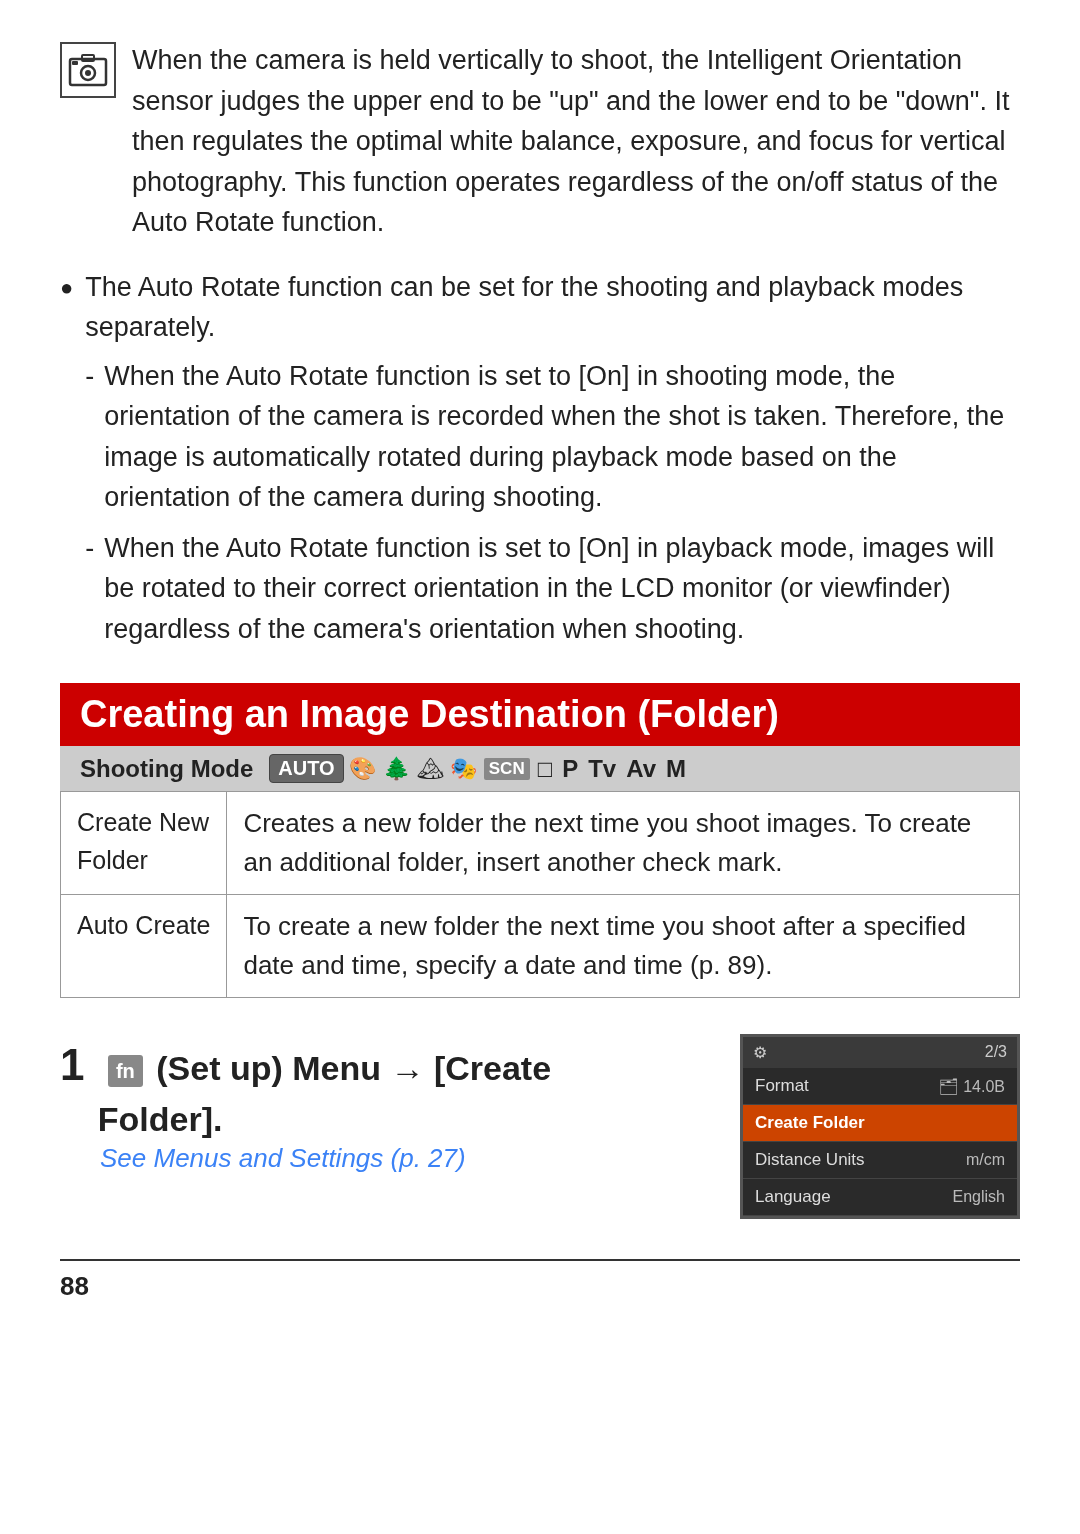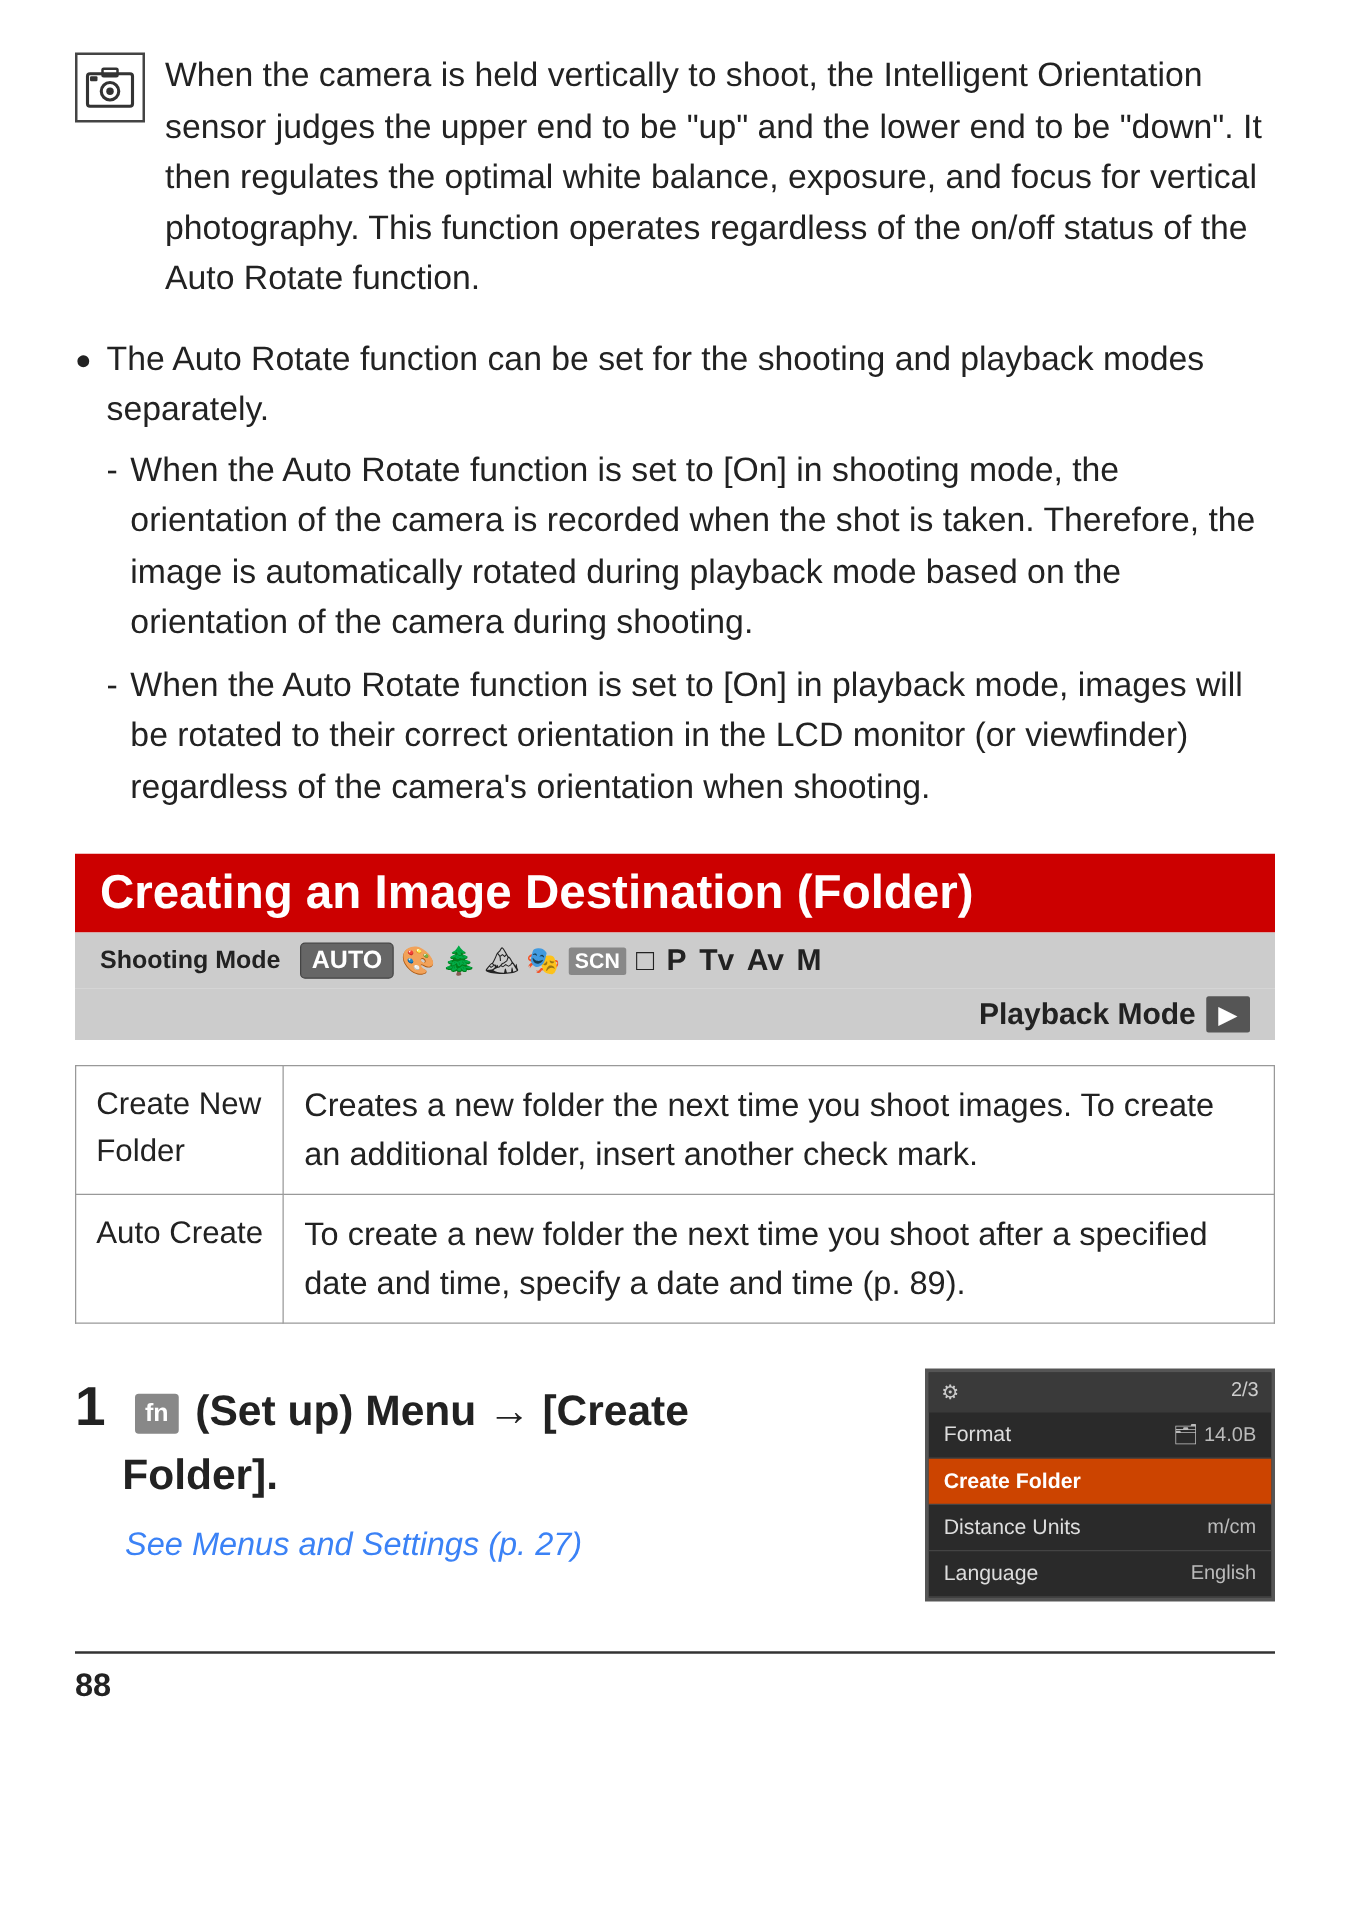--- a/index.html
+++ b/index.html
@@ -97,21 +97,21 @@
     }
 
     .mode-banner-row {
       display: flex;
       align-items: center;
       gap: 6px;
     }
 
     .mode-label {
       font-weight: bold;
-      font-size: 20px;
+      font-size: 24px;
       margin-right: 10px;
     }
 
     .mode-icon-auto {
       background: #666;
       color: white;
       border-radius: 4px;
       padding: 2px 8px;
       font-size: 20px;
       font-weight: bold;
@@ -202,21 +202,20 @@
       padding: 2px 8px;
       border-radius: 3px;
       margin: 0 4px;
       font-weight: bold;
       vertical-align: middle;
     }
 
     .step-title {
       font-size: 34px;
       font-weight: bold;
-      margin-bottom: 16px;
       line-height: 1.4;
     }
 
     .step-subtitle {
       font-size: 26px;
       color: #3b82f6;
       font-style: italic;
       margin-left: 40px;
     }
 
@@ -352,24 +351,20 @@
       <span class="icon-symbol">🎭</span>
       <span class="scn-badge">SCN</span>
       <span class="mode-letter">□</span>
       <span class="mode-letter">P</span>
       <span class="mode-letter">Tv</span>
       <span class="mode-letter">Av</span>
       <span class="mode-letter">M</span>
     </div>
   </div>
 
-  <div class="playback-banner">
-    <span class="playback-label">Playback Mode</span>
-    <span class="play-btn">▶</span>
-  </div>
 
 
   <table class="info-table">
     <tbody>
       <tr>
         <td>
           <span>Create New<br>Folder</span>
         </td>
         <td>Creates a new folder the next time you shoot images. To create an additional folder, insert another check mark.</td>
       </tr>

